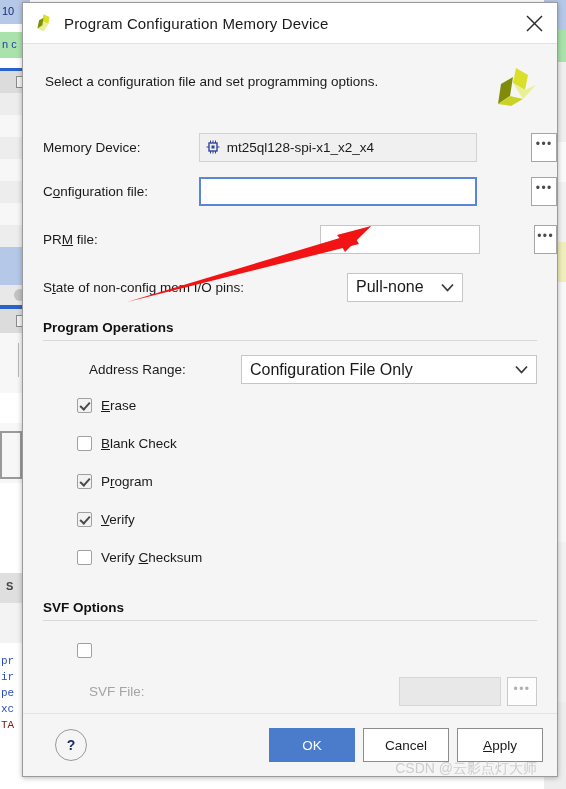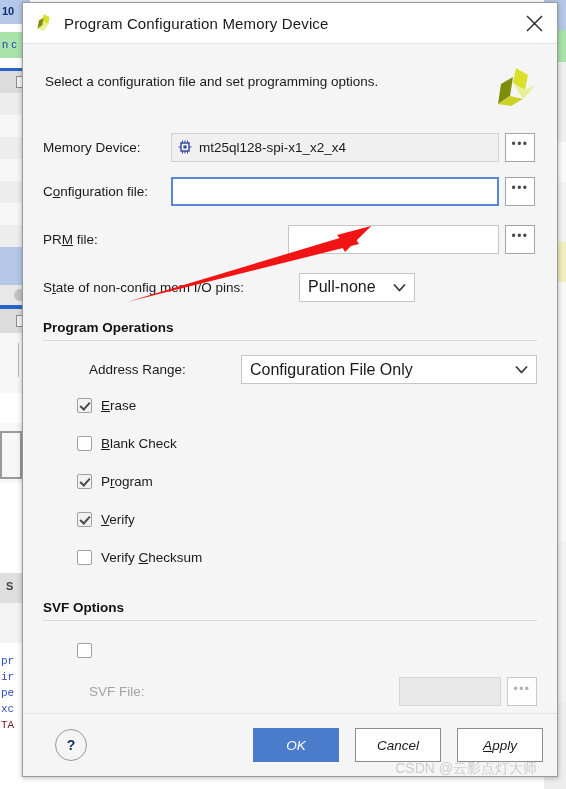--- a/index.html
+++ b/index.html
@@ -130,20 +130,21 @@
   
   .form {
     padding: 24px 0 0 0;
   }
   .frow {
     display: flex;
     align-items: center;
     height: 30px;
     margin-bottom: 14px;
     padding-left: 20px;
+    gap: 48px;
   }
   .flabel {
     font-size: 13.5px;
     color: #1a1a1a;
     white-space: nowrap;
   }
   .flabel.w-mem   { width: 128px; }
   .flabel.w-cfg   { width: 128px; }
   .flabel.w-prm   { width: 128px; }
 
@@ -306,23 +307,22 @@
   }
   .btn.primary {
     background: #4a7ccb;
     border: 1px solid #4a7ccb;
     color: #ffffff;
   }
   .btn-group {
     position: absolute;
     right: 14px;
     display: flex;
-    gap: 16px;
-    align-items: center;
-    font-style: italic;
+    gap: 8px;
+    align-items: center;
   }
 
   .watermark {
     position: absolute;
     right: 20px;
     bottom: -2px;
     font-size: 14px;
     color: #cdcdcd;
     white-space: nowrap;
     pointer-events: none;
@@ -335,21 +335,21 @@
     pointer-events: none;
   }
 </style>
 </head>
 <body>
 
 <div id="root">
 
   <div class="bg-app">
     <div class="bg-strip" style="top:0;height:24px;background:#b6c8e8;">
-      <div class="bg-text" style="color:#14306e;font-weight:bold;padding-top:4px;">10</div>
+      <div class="bg-text" style="color:#14306e;font-weight:normal;padding-top:4px;">10</div>
     </div>
     <div class="bg-strip" style="top:24px;height:8px;background:#ffffff;"></div>
     <div class="bg-strip" style="top:32px;height:26px;background:#a9e3ab;">
       <div class="bg-text" style="padding-top:5px;">n c</div>
     </div>
     <div class="bg-strip" style="top:58px;height:10px;background:#ffffff;"></div>
     <div class="bg-strip" style="top:68px;height:3px;background:#2a63c8;"></div>
     <div class="bg-strip" style="top:71px;height:22px;background:#dcdcdc;">
       <div style="width:10px;height:10px;border:1px solid #8a8a8a;background:#f3f3f3;margin:5px 0 0 16px;"></div>
     </div>

